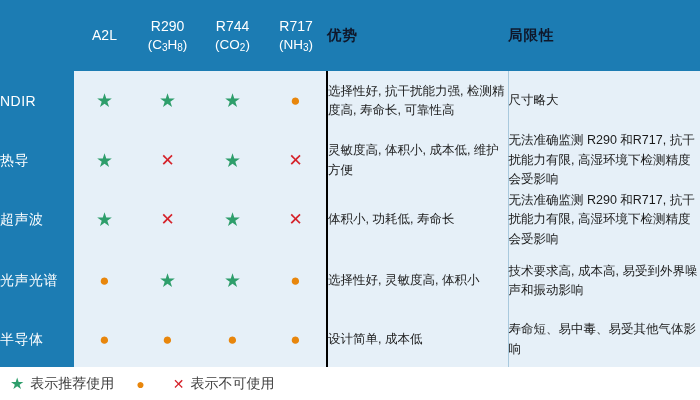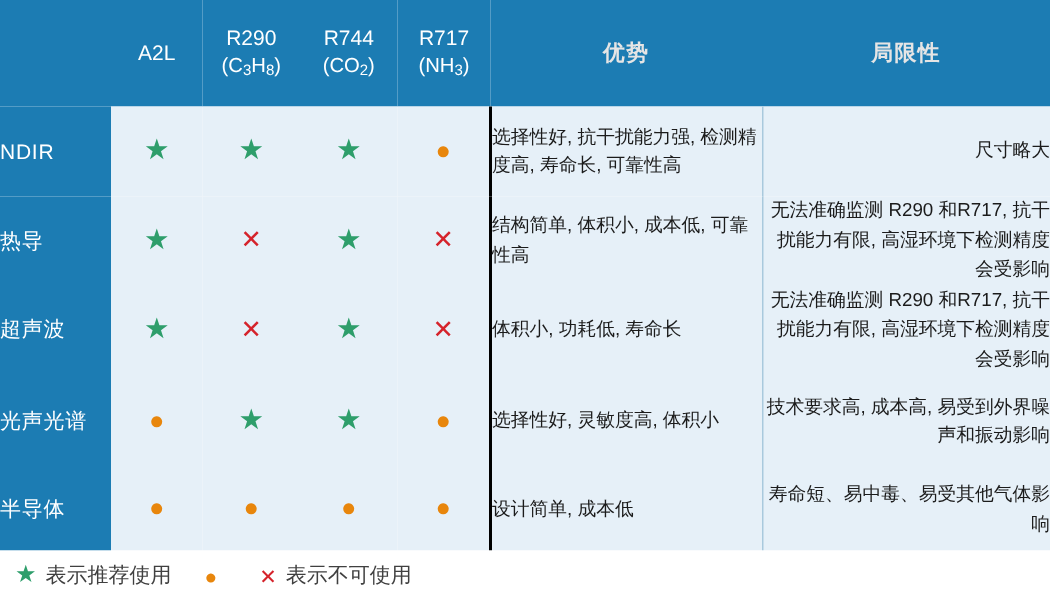--- a/index.html
+++ b/index.html
@@ -50,22 +50,22 @@
   .hdr-cell .formula {
     display: block;
     font-size: 13.5px;
   }
   .hdr-cell .sub {
     font-size: 10px;
     vertical-align: -2px;
   }
   .hdr-wide {
     background: #1C7CB3;
-    color: #e5e5e5;
-    text-align: center;
+    color: #0f172a;
+    text-align: left;
     font-size: 14.5px;
     height: 71px;
     border-left: 2px solid #ffffff;
     letter-spacing: 1px;
   }
 
   
   .rowlabel {
     background: #1C7CB3;
     color: #ffffff;
@@ -95,21 +95,20 @@
     line-height: 1.55;
     padding: 4px 12px 4px 12px;
     border-left: 1px solid #ffffff;
     border-top: 1px solid #C5DCEA;
   }
   .txt.adv {
     border-left: 2px solid #000000;
   }
   .txt.lim {
     border-left: 1.5px solid #A9C9DD;
-    text-align: right;
   }
 
   
   .glyph {
     display: inline-block;
     line-height: 1;
   }
   .glyph-star {
     color: #2E9E6B;
     font-size: 19px;
@@ -208,21 +207,21 @@
         <td class="txt adv">选择性好, 抗干扰能力强, 检测精度高, 寿命长, 可靠性高</td>
         <td class="txt lim">尺寸略大</td>
       </tr>
 
       <tr style="height:59px">
         <td class="rowlabel">热导</td>
         <td class="sym"><span class="glyph glyph-star">★</span></td>
         <td class="sym"><span class="glyph glyph-cross">✕</span></td>
         <td class="sym"><span class="glyph glyph-star">★</span></td>
         <td class="sym"><span class="glyph glyph-cross">✕</span></td>
-        <td class="txt adv">结构简单, 体积小, 成本低, 可靠性高</td>
+        <td class="txt adv">灵敏度高, 体积小, 成本低, 维护方便</td>
         <td class="txt lim">无法准确监测 R290 和R717, 抗干扰能力有限, 高湿环境下检测精度会受影响</td>
       </tr>
 
       <tr style="height:60px">
         <td class="rowlabel">超声波</td>
         <td class="sym"><span class="glyph glyph-star">★</span></td>
         <td class="sym"><span class="glyph glyph-cross">✕</span></td>
         <td class="sym"><span class="glyph glyph-star">★</span></td>
         <td class="sym"><span class="glyph glyph-cross">✕</span></td>
         <td class="txt adv">体积小, 功耗低, 寿命长</td>

